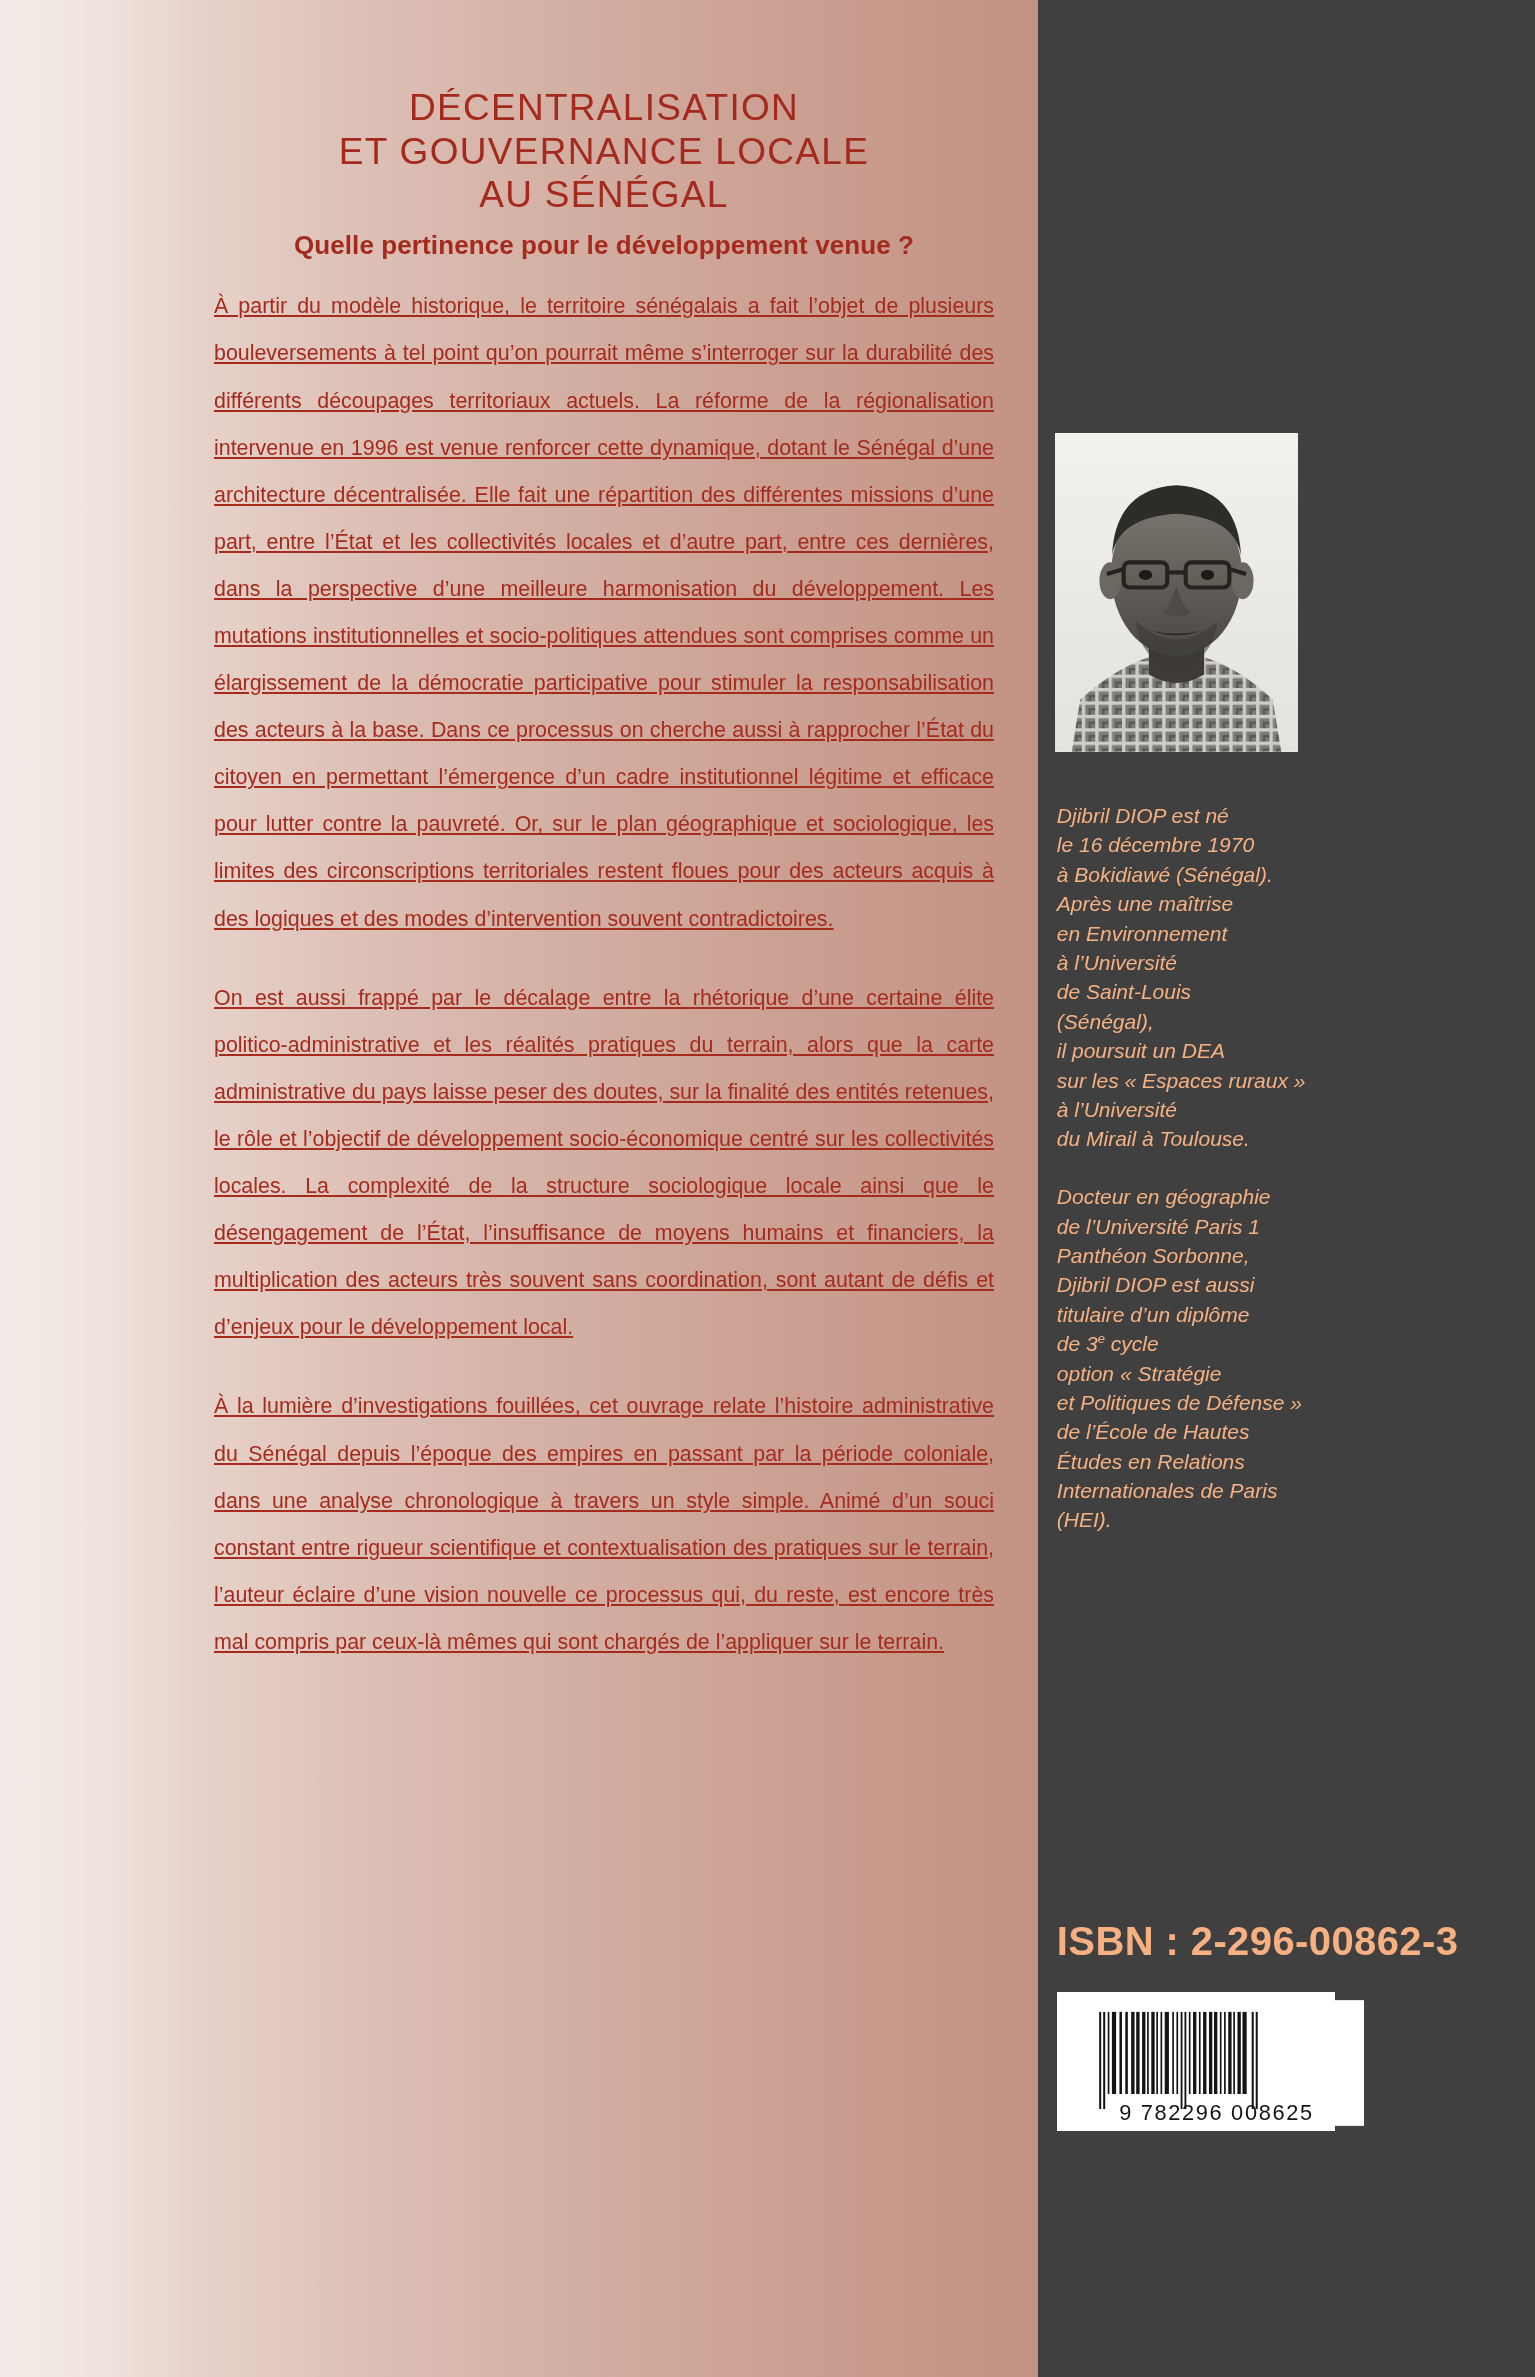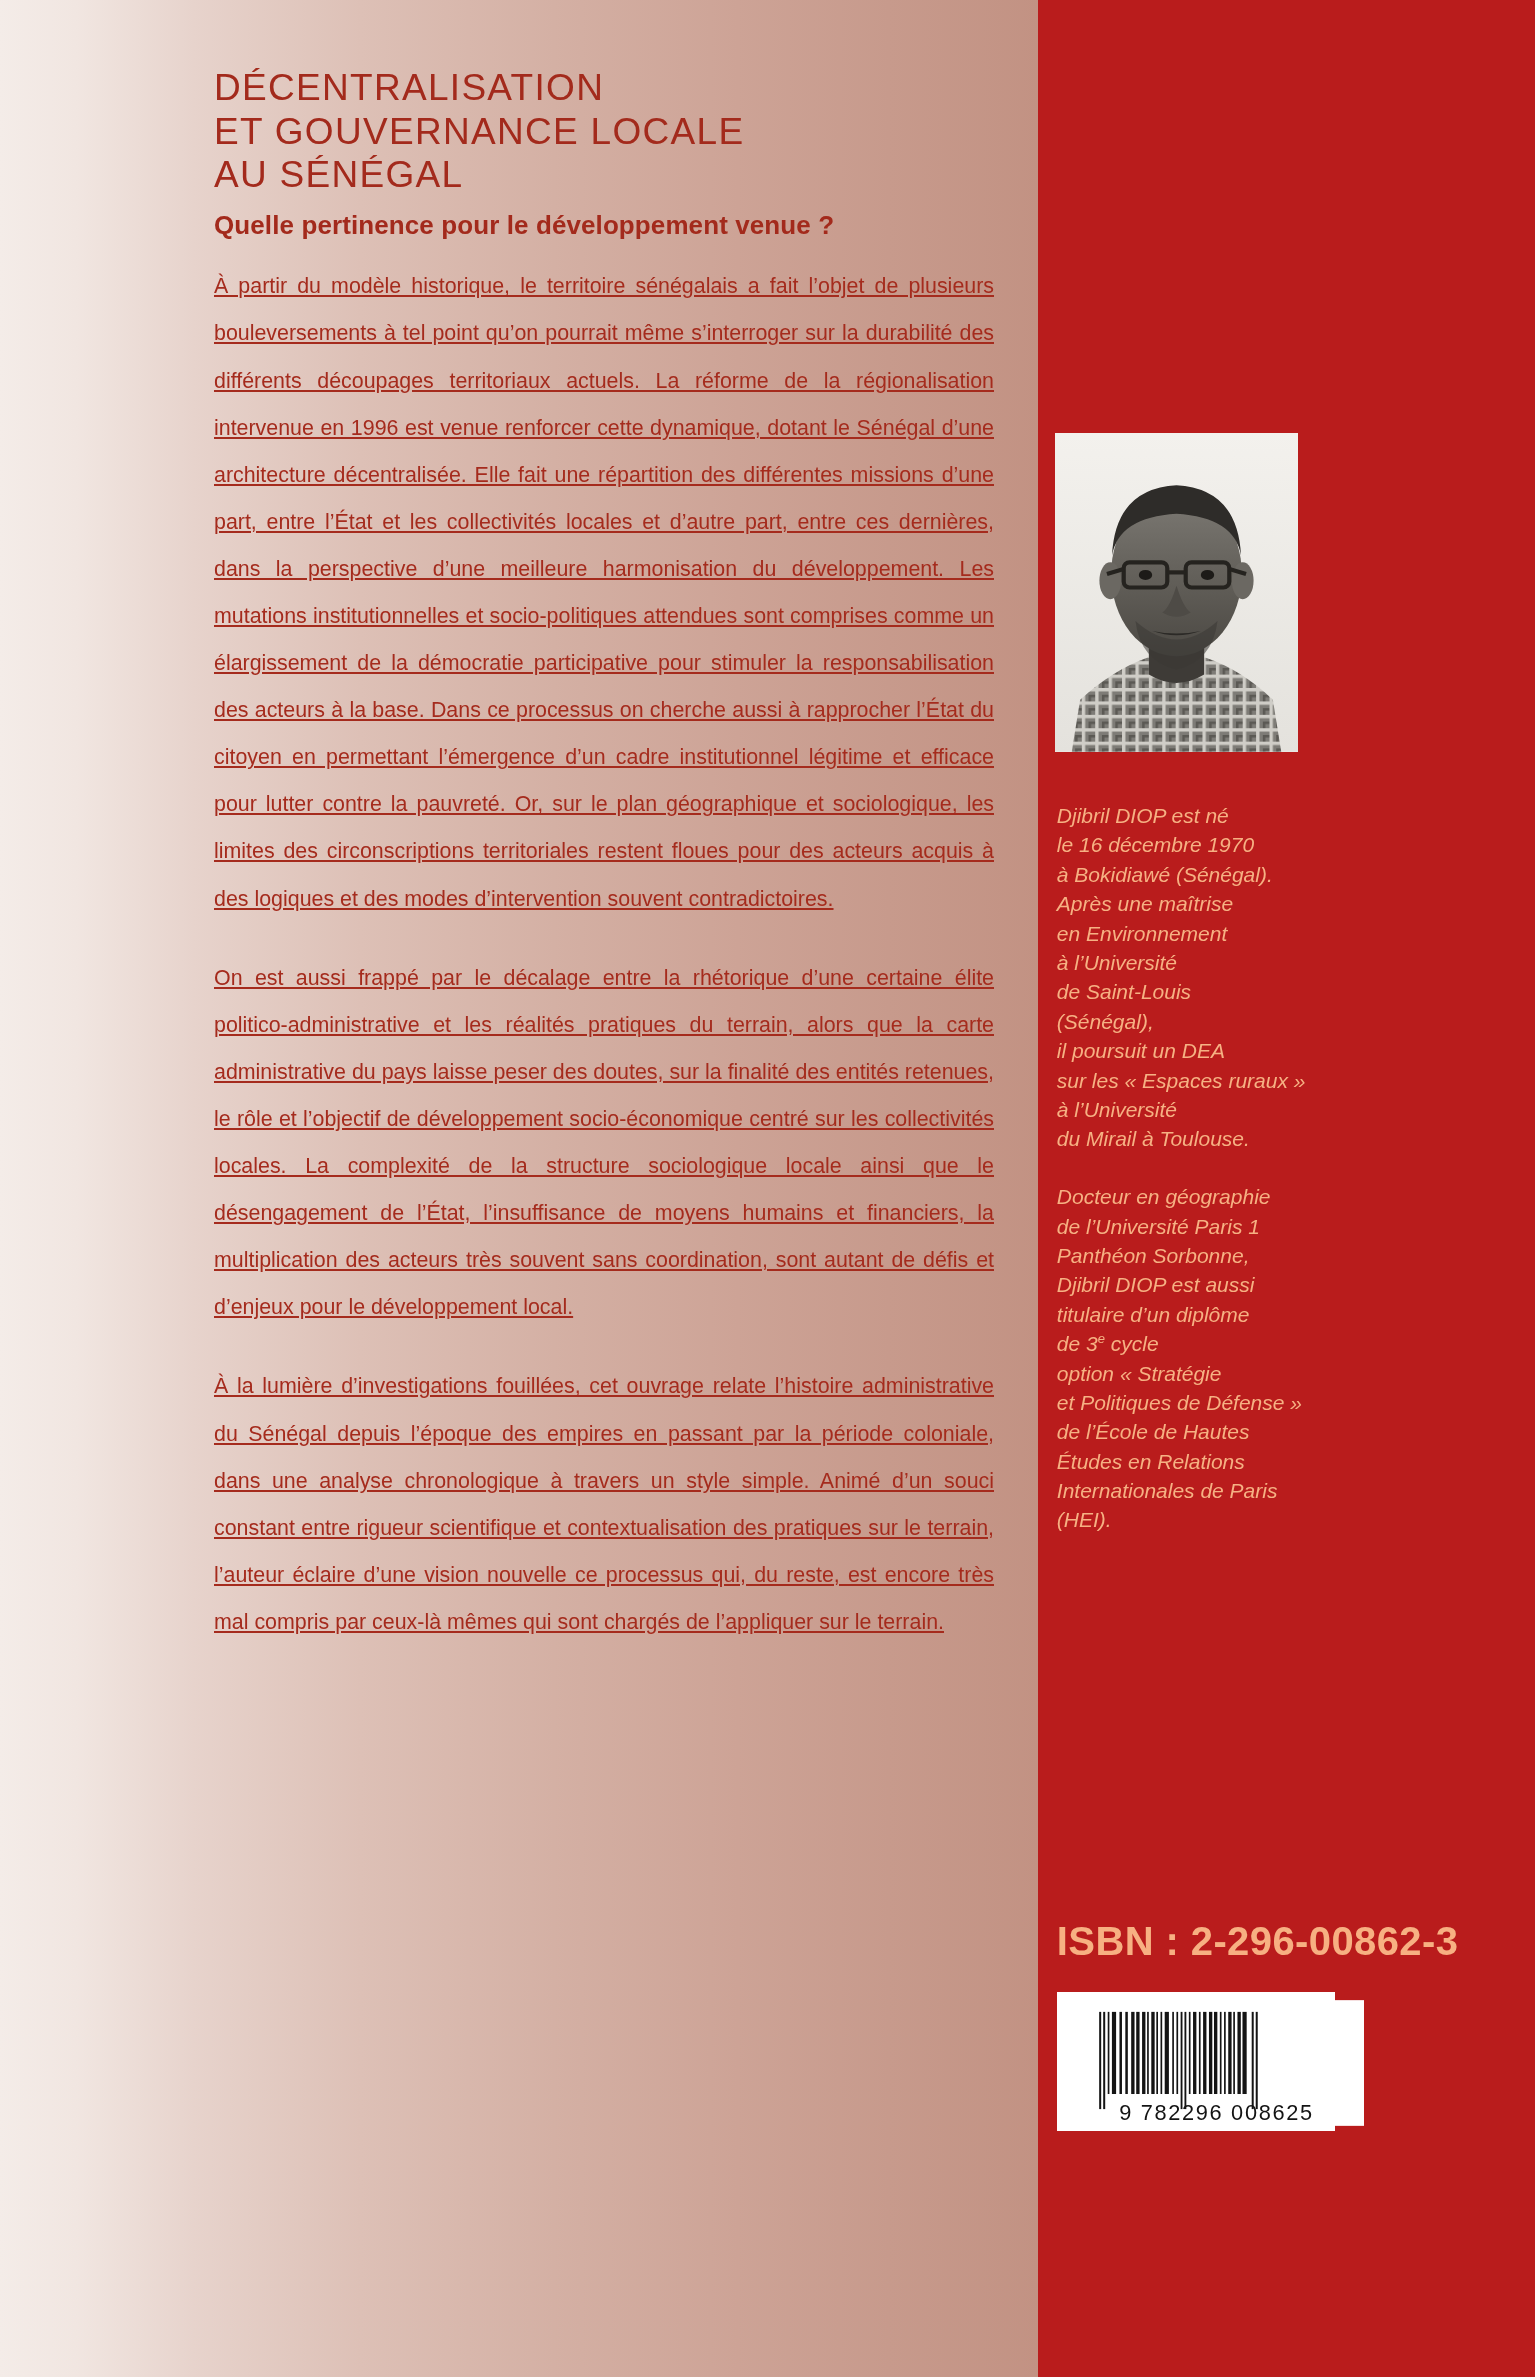--- a/index.html
+++ b/index.html
@@ -36,22 +36,22 @@
         #c29283 1039px);
   }
   .left-inner {
     position: absolute;
     left: 214px;
     top: 0;
     width: 780px;
   }
 
   .title-block {
-    padding-top: 66px;
-    text-align: left;
+    padding-top: 86px;
+    text-align: center;
     color: #a32a1c;
   }
   .title-line {
     font-size: 37px;
     letter-spacing: 1.3px;
     line-height: 1.18;
     font-weight: 400;
     font-family: "Liberation Sans", sans-serif;
   }
   .subtitle-line {
@@ -71,21 +71,21 @@
     text-justify: inter-word;
   }
   .blurb p { margin: 0 0 32px 0; text-decoration: underline; }
   .blurb p:last-child { margin-bottom: 0; }
 
   
   .right-panel {
     position: relative;
     width: 497px;
     height: 2377px;
-    background: #b91c1c;
+    background: #404040;
   }
   .photo-frame {
     position: absolute;
     left: 17px;
     top: 433px;
     width: 243px;
     height: 319px;
     background: #f2f0ec;
     overflow: hidden;
   }

